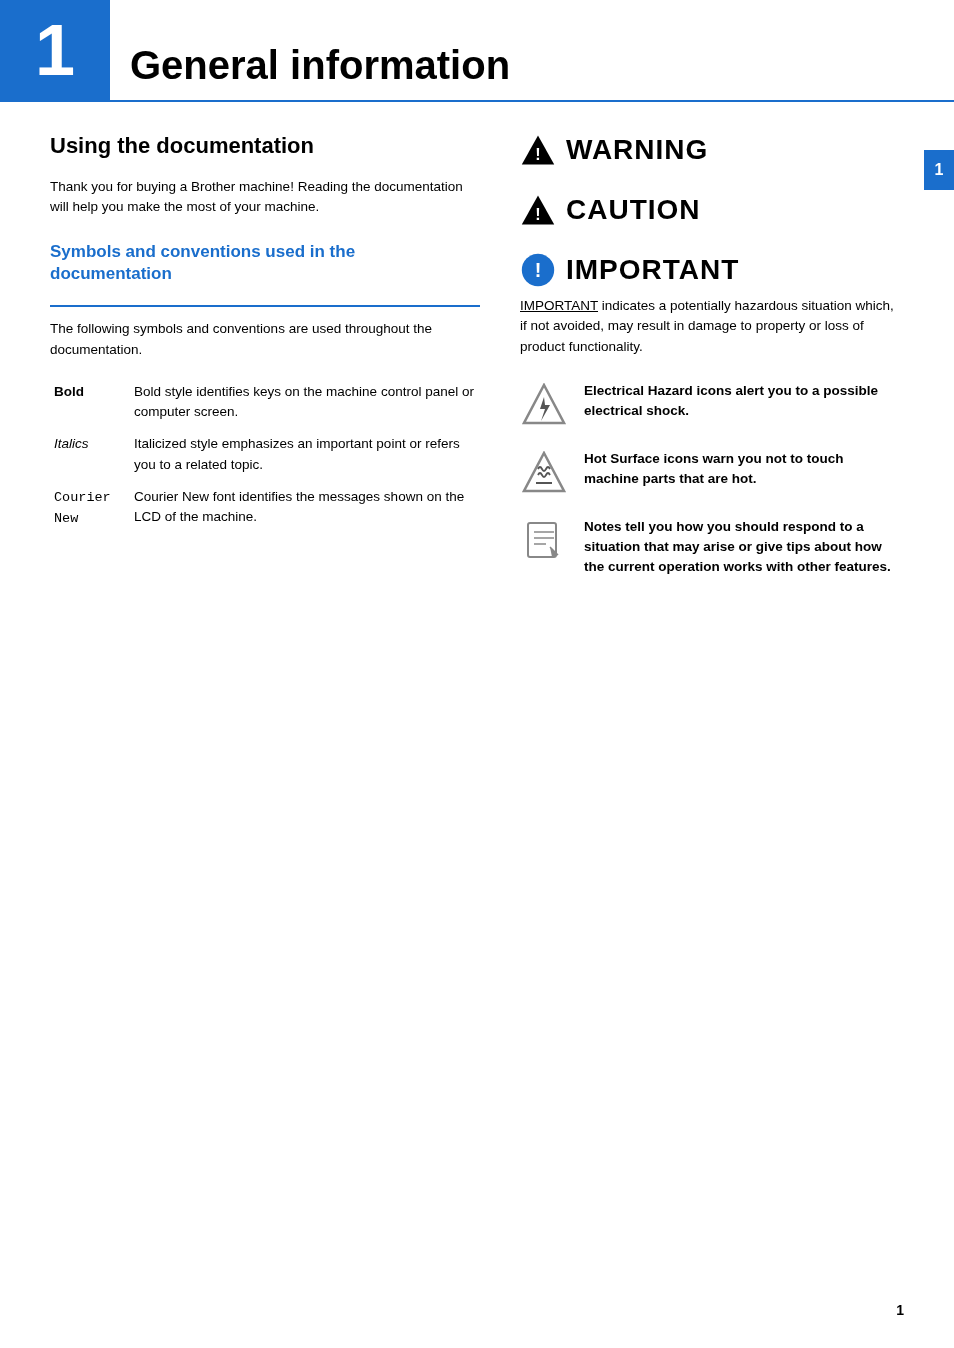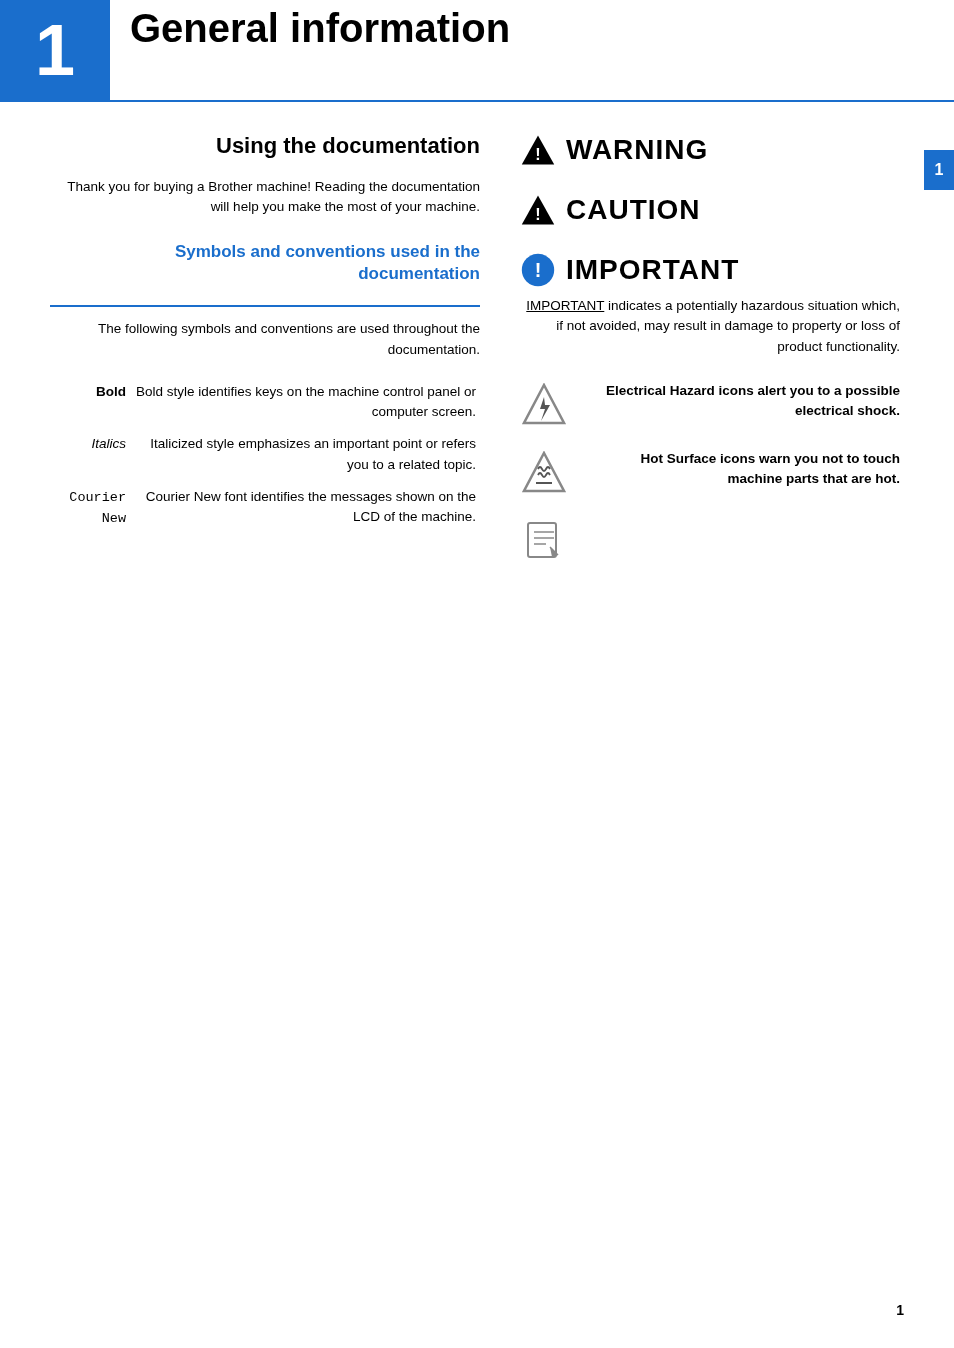--- a/index.html
+++ b/index.html
@@ -27,22 +27,22 @@
       font-weight: bold;
       width: 110px;
       min-height: 100px;
       display: flex;
       align-items: center;
       justify-content: center;
       flex-shrink: 0;
     }
     .chapter-title-area {
       display: flex;
-      align-items: flex-start;
-      padding: 6px 20px;
+      align-items: flex-end;
+      padding: 12px 20px;
     }
     .chapter-title {
       font-size: 40px;
       font-weight: bold;
       color: #000;
     }
 
     
     .side-tab {
       position: absolute;
@@ -66,21 +66,20 @@
       right: 50px;
       font-size: 14px;
       font-weight: bold;
     }
 
     
     .main-content {
       display: flex;
       padding: 0 50px;
       gap: 40px;
-      text-align: right;
     }
     .left-column {
       flex: 1;
       max-width: 430px;
     }
     .right-column {
       flex: 1;
       max-width: 380px;
     }
 
@@ -309,18 +308,19 @@
       <div class="icon-box">
         <svg viewBox="0 0 44 44" xmlns="http://www.w3.org/2000/svg">
           <rect x="6" y="4" width="28" height="34" rx="2" ry="2" fill="none" stroke="#888" stroke-width="2"></rect>
           <line x1="12" y1="13" x2="32" y2="13" stroke="#888" stroke-width="1.5"></line>
           <line x1="12" y1="19" x2="32" y2="19" stroke="#888" stroke-width="1.5"></line>
           <line x1="12" y1="25" x2="24" y2="25" stroke="#888" stroke-width="1.5"></line>
           <path d="M28 28 L36 36 L30 38 Z" fill="#888"></path>
           <path d="M28 28 L36 36" stroke="#888" stroke-width="1.5"></path>
         </svg>
       </div>
+      <div class="icon-desc">Notes tell you how you should respond to a situation that may arise or give tips about how the current operation works with other features.</div>
     </div>
 
   </div>
 </div>
 
 <div class="page-number-bottom">1</div>
 
 </body></html>

